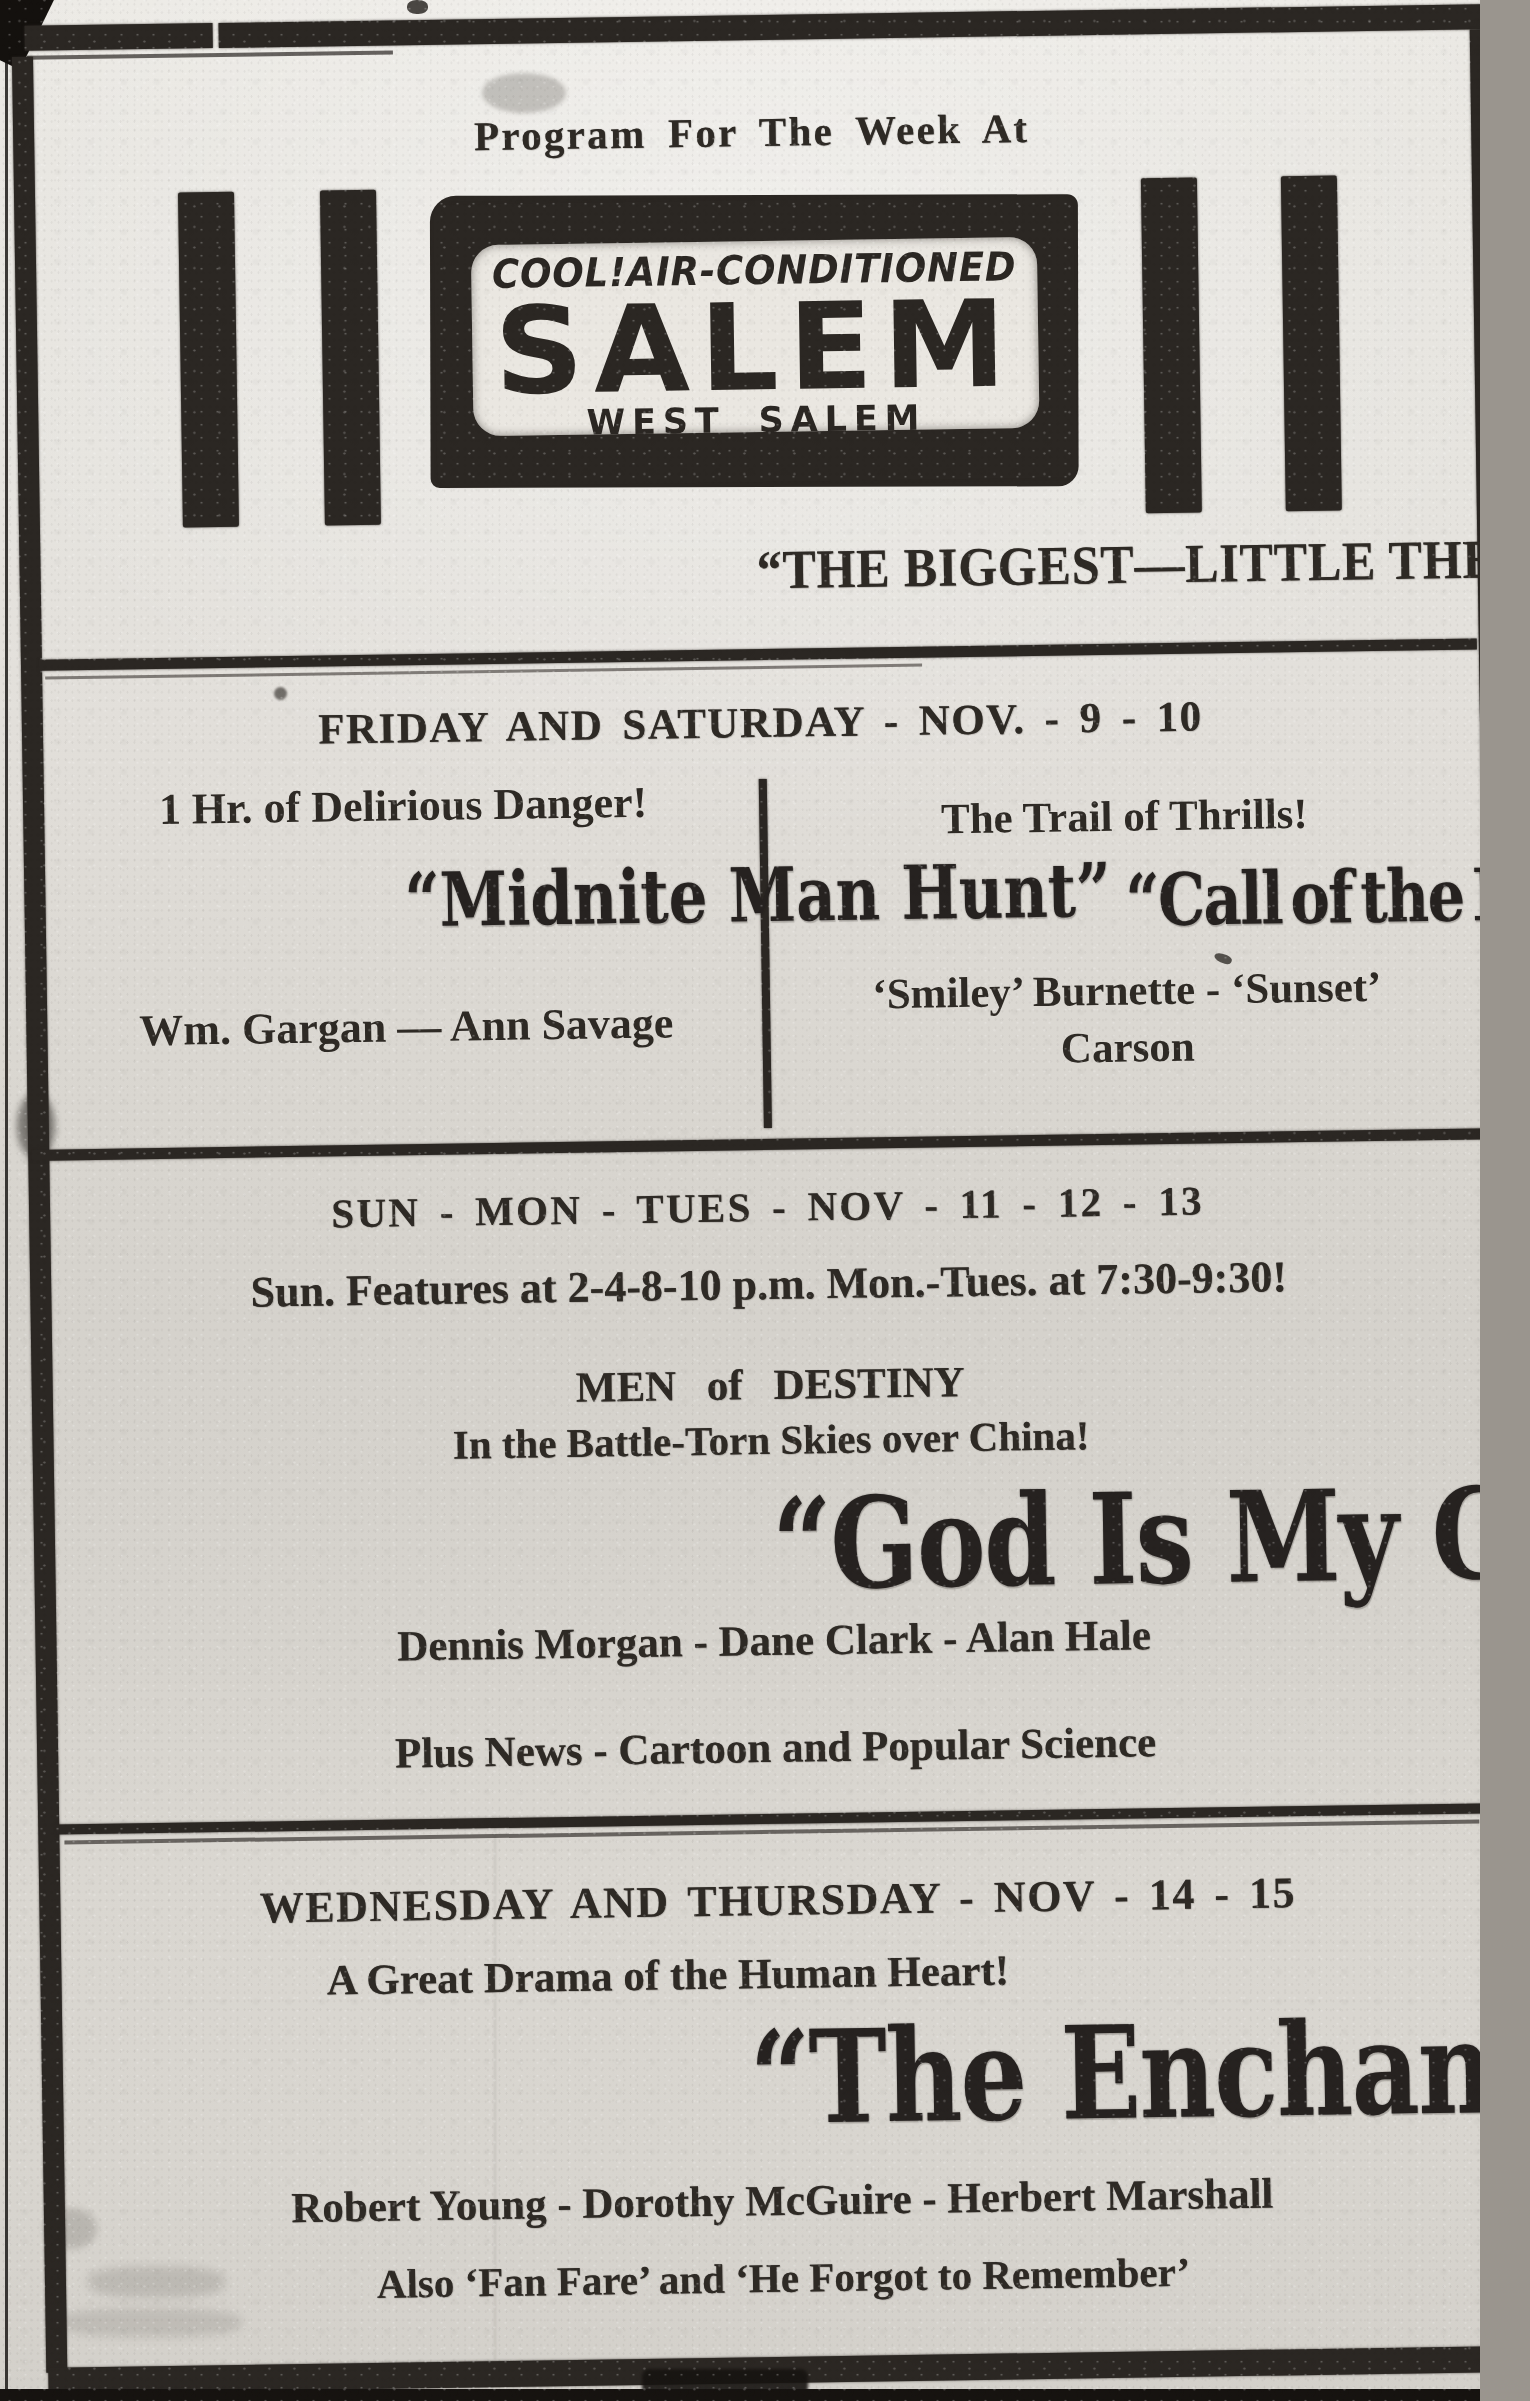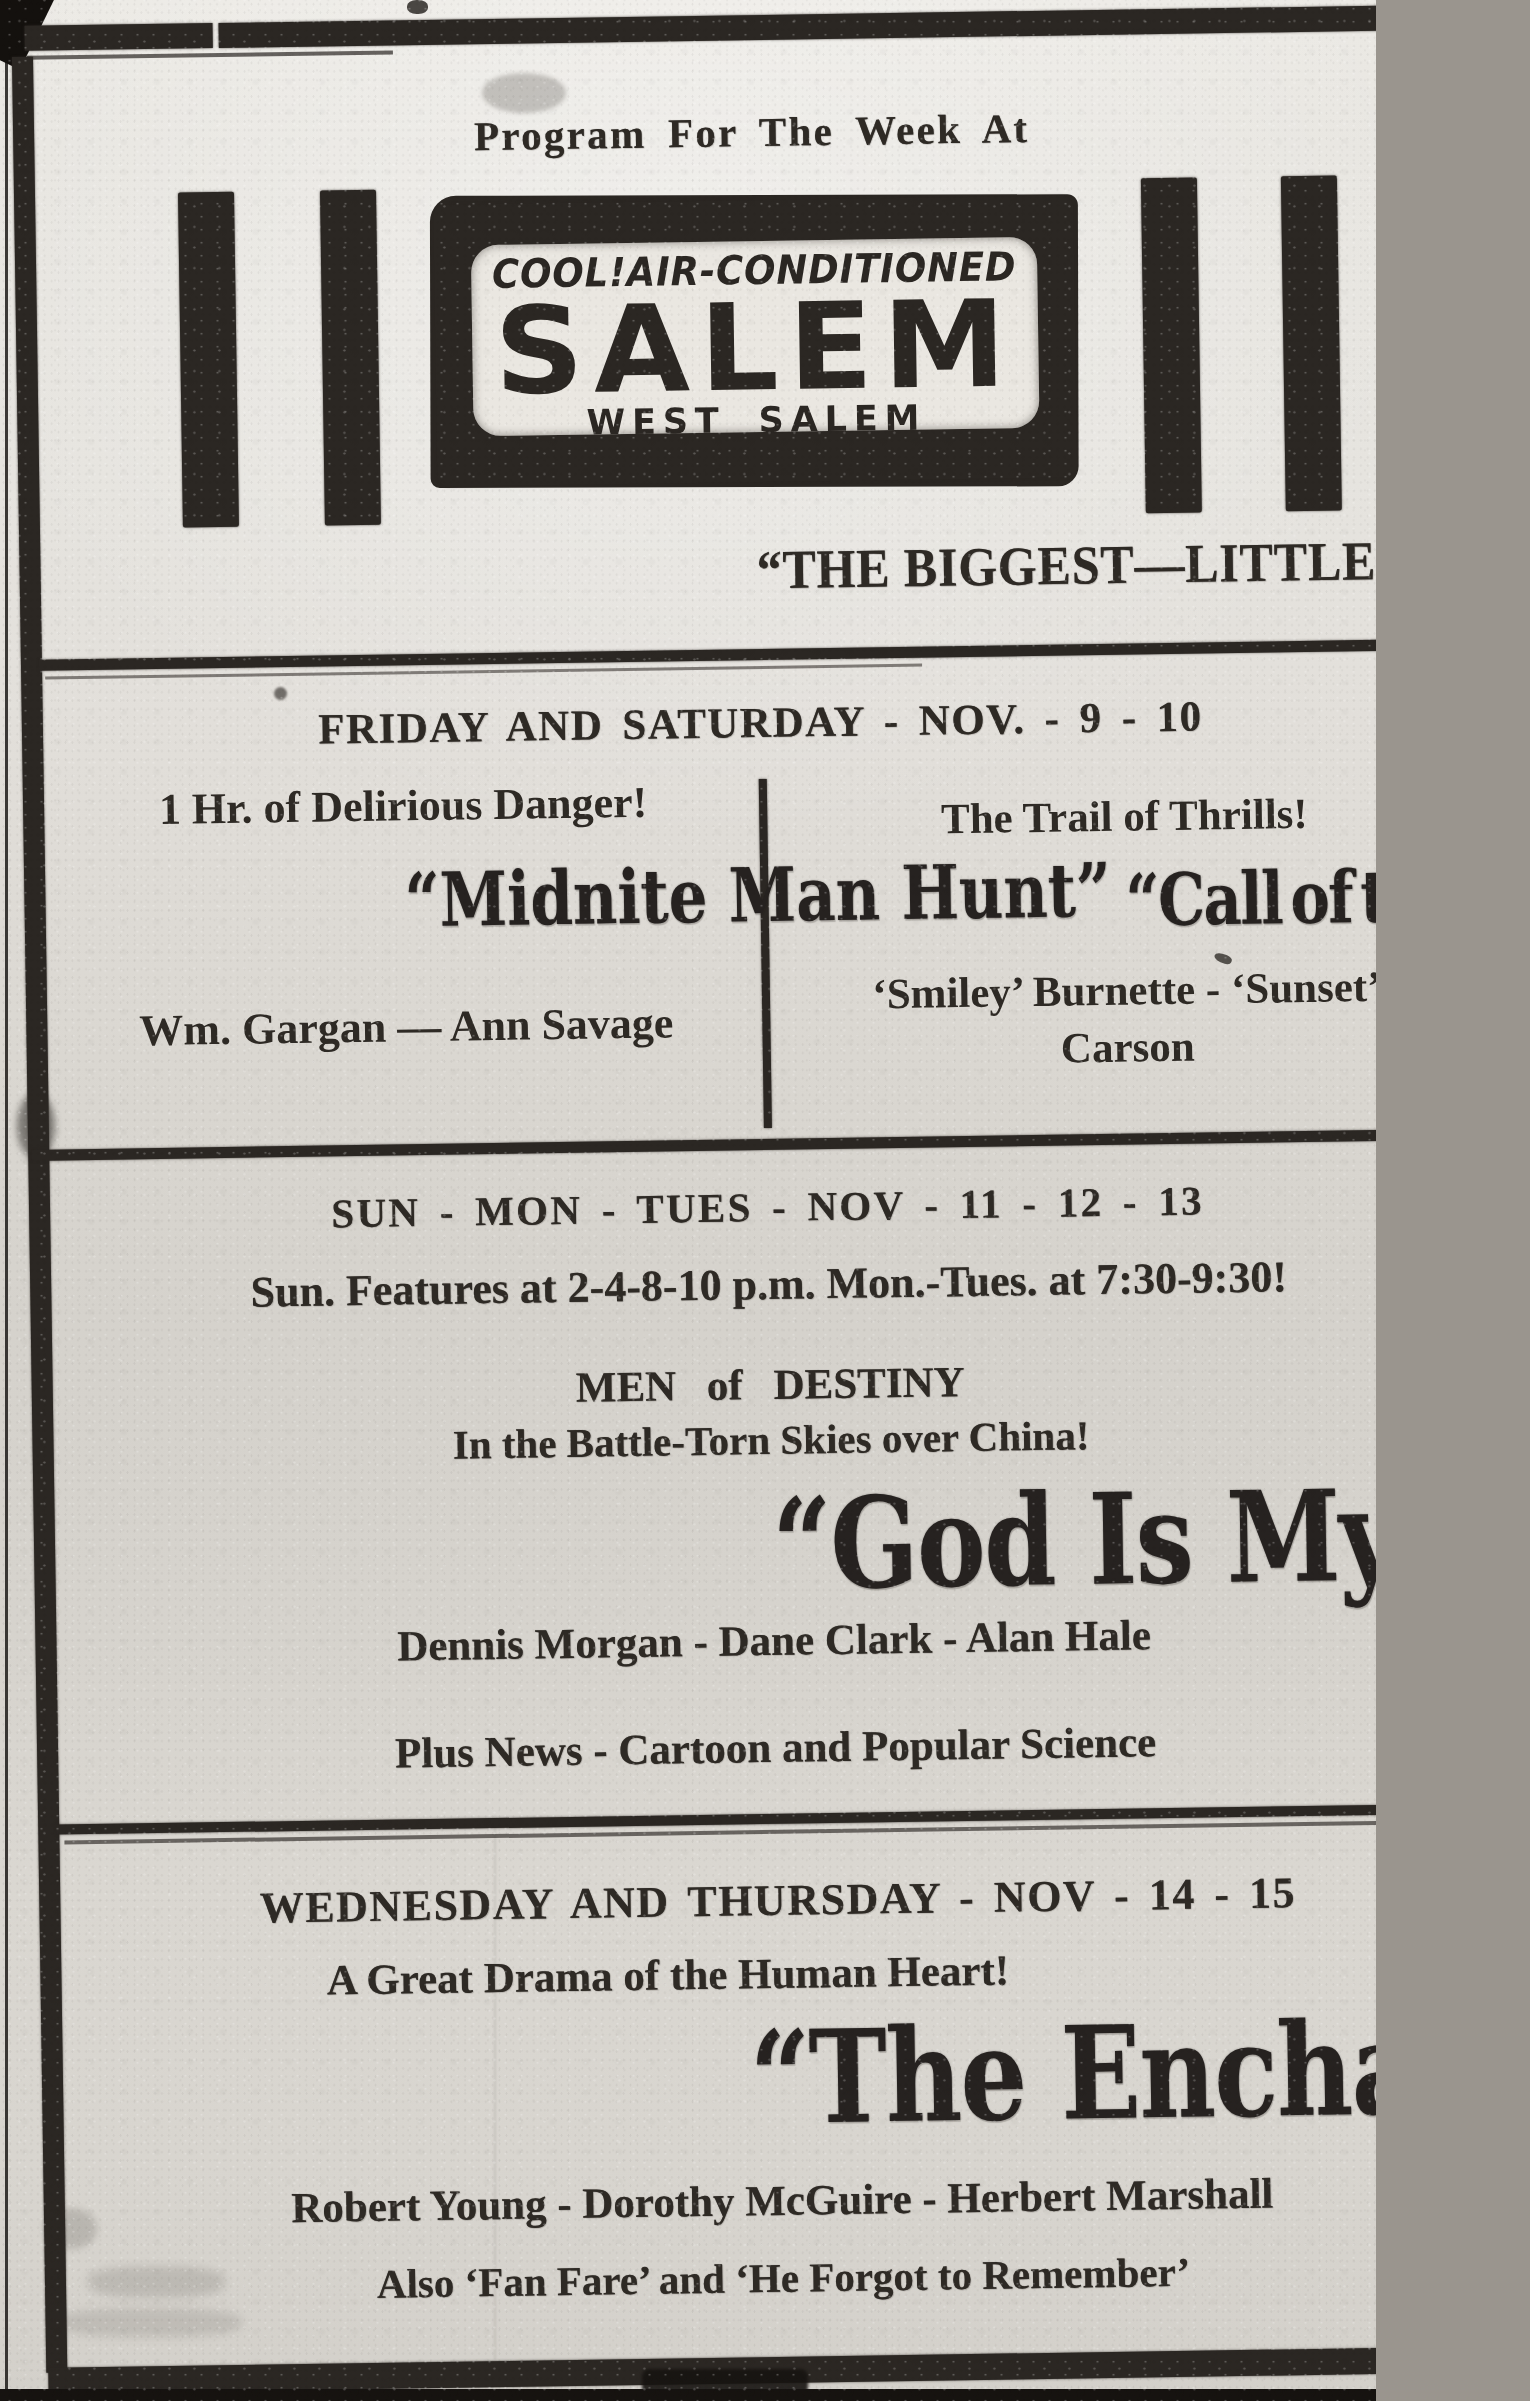--- a/index.html
+++ b/index.html
@@ -1,18 +1,18 @@
 <!DOCTYPE html>
 <html style="font-size:12.2px"><head>
 <meta charset="utf-8">
 <style>
   html,body{margin:0;padding:0;background:#9a958e;}
   .scan{
     position:relative;
-    width:1376px;height:2401px;
+    width:1480px;height:2401px;
     overflow:hidden;
     background:
       radial-gradient(90% 42% at 50% 10%, rgba(255,255,255,.34), rgba(255,255,255,0) 60%),
       linear-gradient(180deg,
         #eceae5 0%, #e8e6e1 6%,
         #e6e4df 20%, #e2dfda 30%,
         #dad7d1 44%, #d5d2cc 55%,
         #d6d3cd 68%, #dad7d1 78%,
         #d8d5cf 90%, #d3d0ca 100%);
     font-family:"Liberation Serif", serif;

